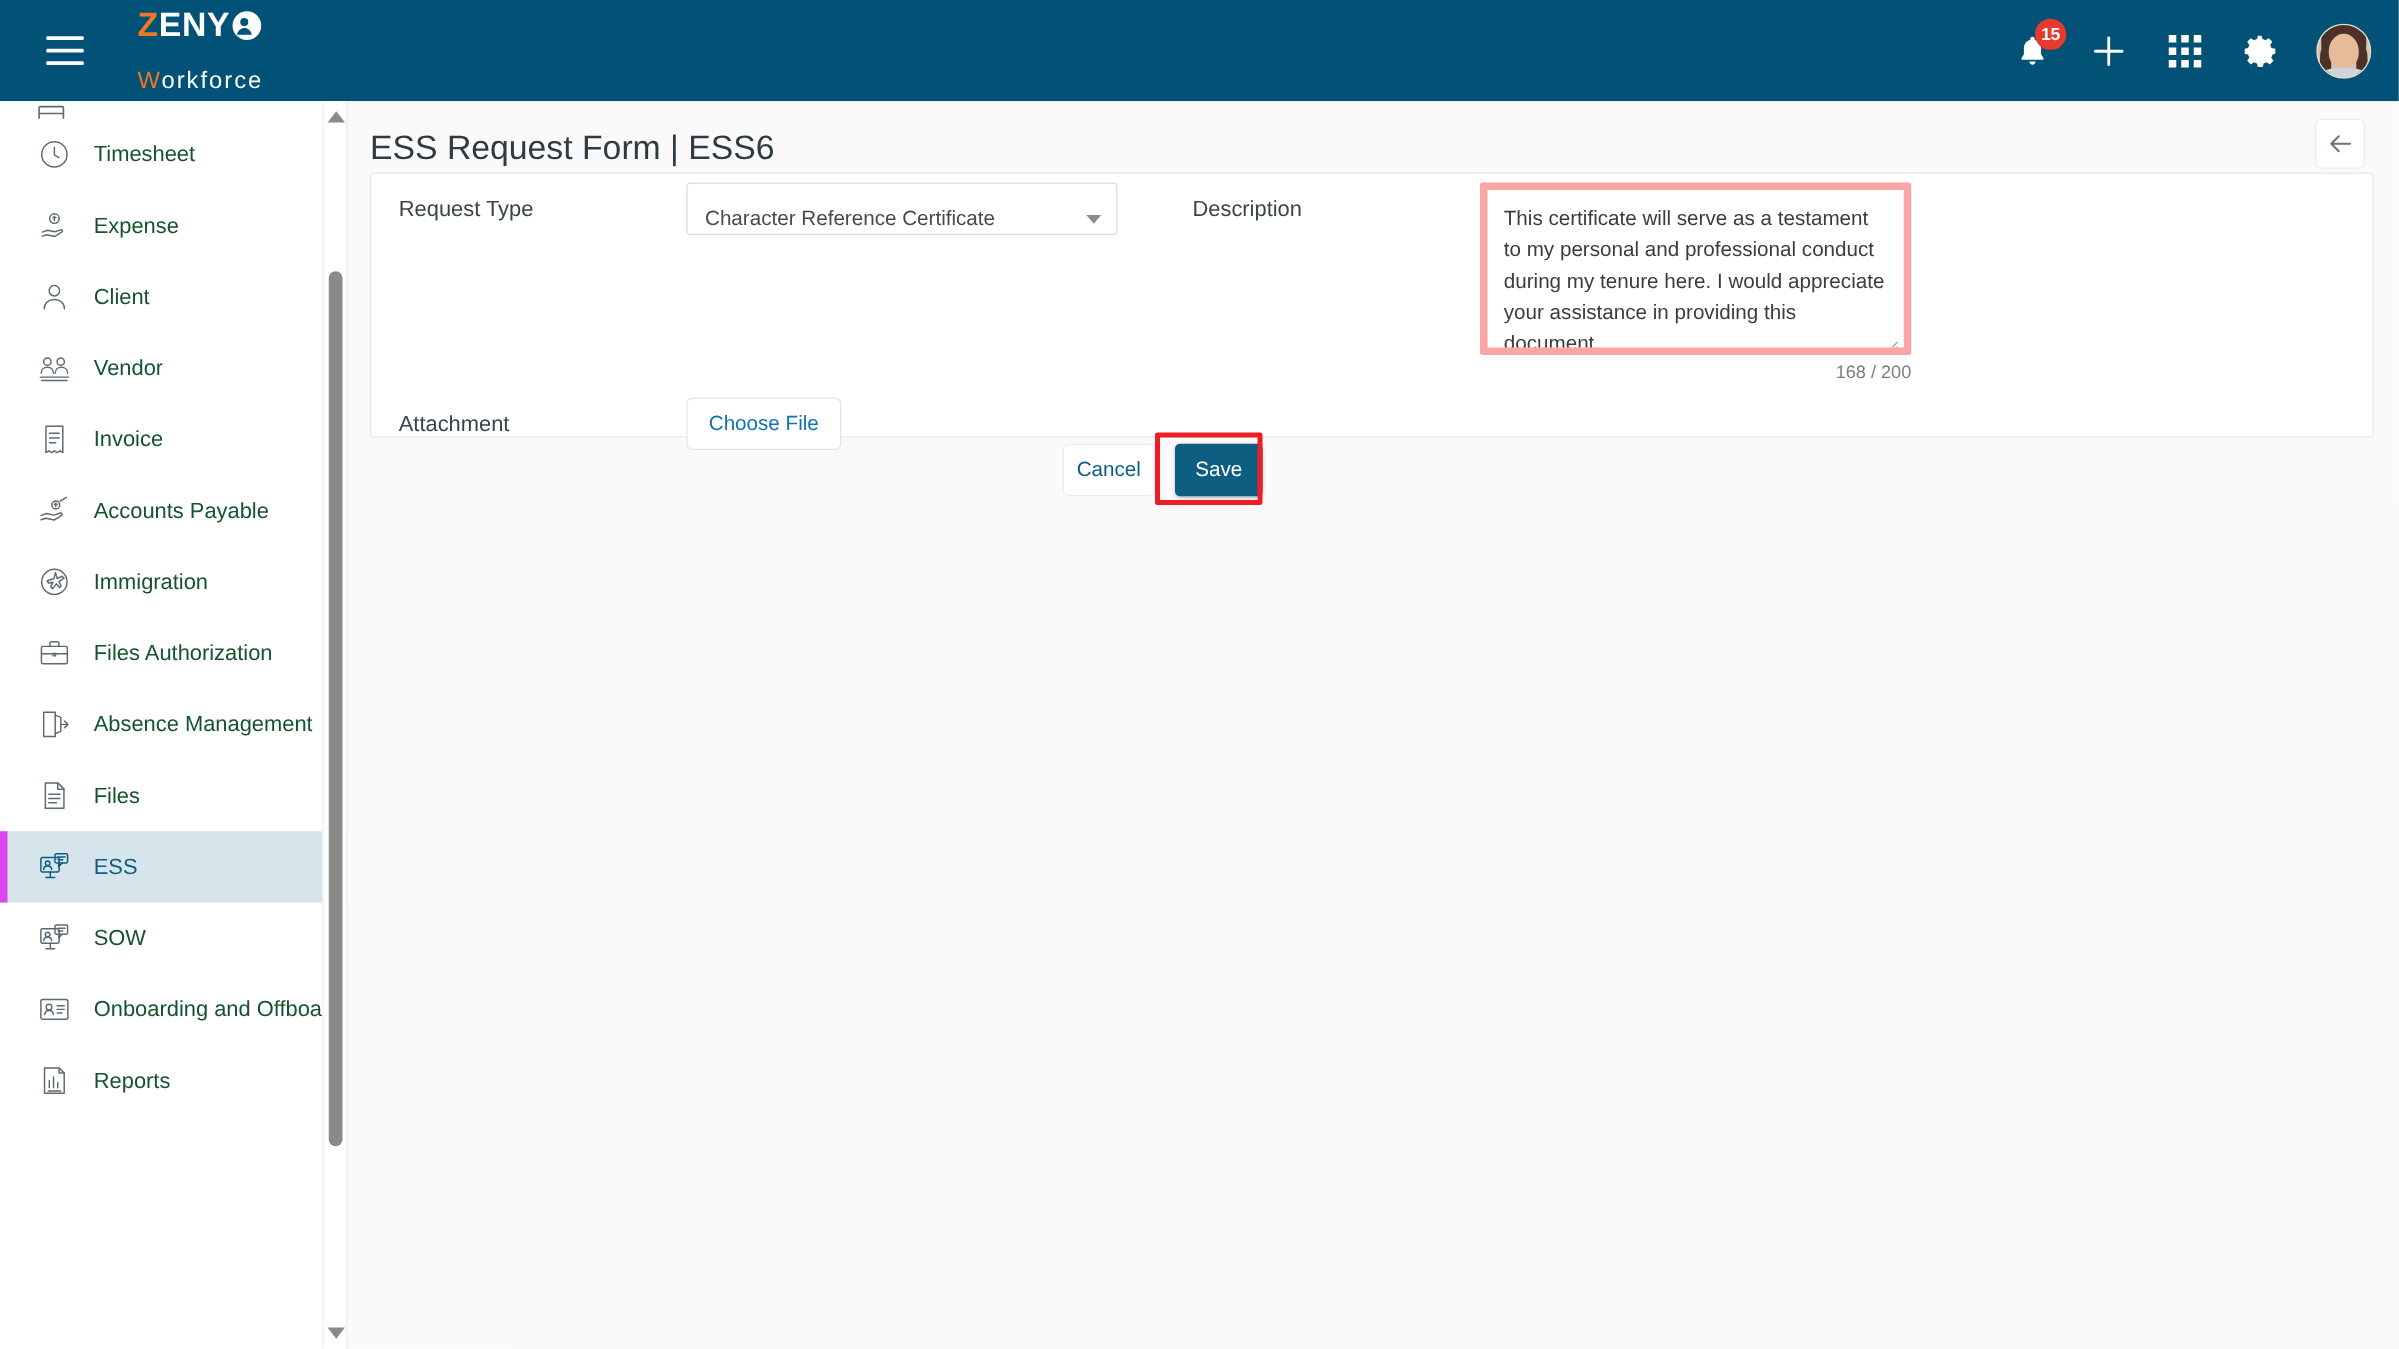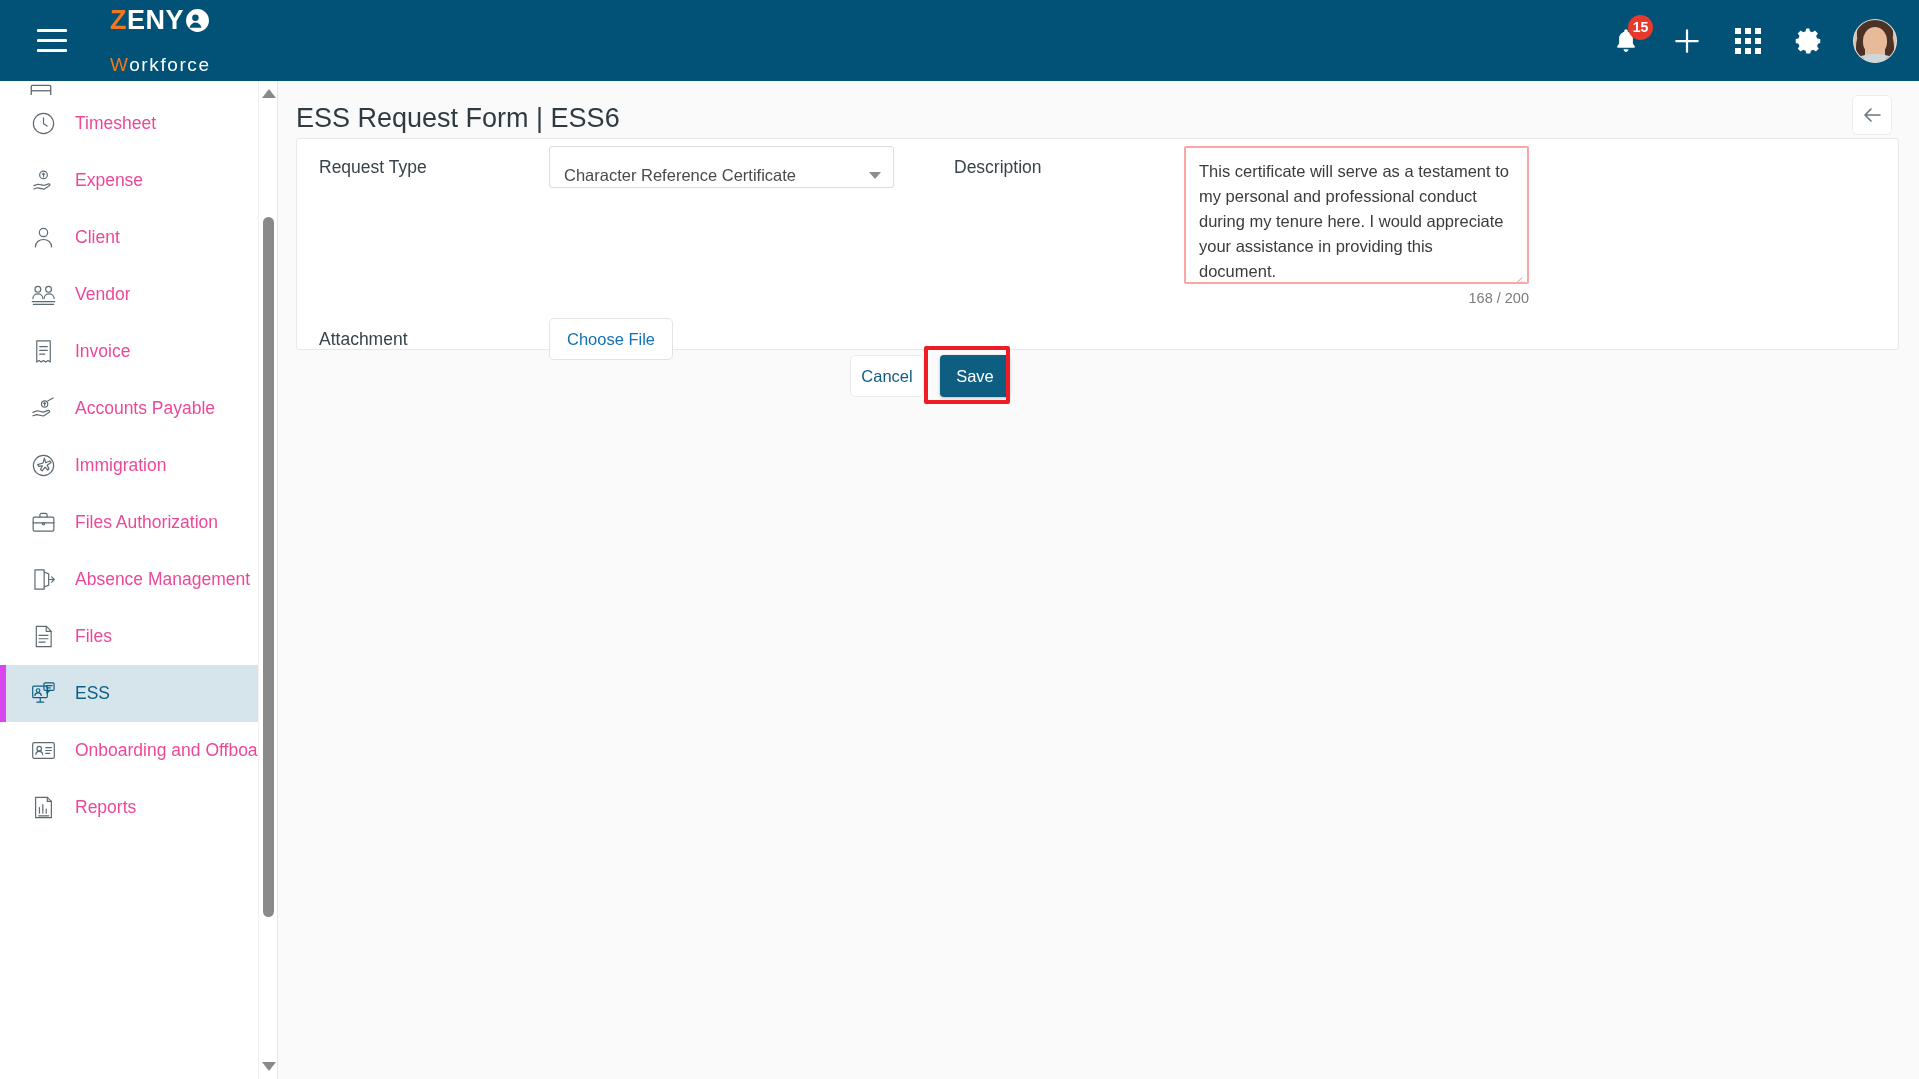--- a/index.html
+++ b/index.html
@@ -139,21 +139,21 @@
   }
   .nav-item .nav-icon {
     width: 30px; height: 30px;
     margin-right: 17px;
     flex: 0 0 30px;
     display: flex; align-items: center; justify-content: center;
     color: #5d6a72;
   }
   .nav-item .nav-label {
     font-size: 17.5px;
-    color: #ec4899;
+    color: #14532d;
     white-space: nowrap;
     overflow: hidden;
   }
   .nav-item.active {
     background: #d6e4ec;
     border-left: 6px solid #d946ef;
   }
   .nav-item.active .nav-label { color: #0e5e82; }
   .nav-item.active .nav-icon { color: #0e5e82; }
   #nav-partial {
@@ -240,21 +240,21 @@
   .select-caret {
     margin-left: auto;
     width: 0; height: 0;
     border-left: 6px solid transparent;
     border-right: 6px solid transparent;
     border-top: 7px solid #8d8d8d;
   }
   .textarea-box {
     width: 345px; height: 138px;
     background: #ffffff;
-    border: 2px solid #fca5a5;
+    border: 6px solid #fca5a5;
     border-radius: 2px;
     padding: 11px 13px;
     font-size: 16.5px;
     color: #3c3c3c;
     line-height: 25px;
     position: relative;
     overflow: hidden;
     cursor: text;
   }
   .resize-grip {
@@ -497,20 +497,34 @@
             <rect x="12.4" y="2.6" width="9" height="6.6" rx="1"></rect>
             <path d="M15.2 9.2l-.2 2.6 2.6-2.6"></path>
             <path d="M14.6 5h5M14.6 7h3.4"></path>
           </svg>
         </span>
         <span class="nav-label">ESS</span>
       </div>
       <div class="nav-item">
         <span class="nav-icon">
           <svg width="27" height="27" viewBox="0 0 24 24" fill="none" stroke="currentColor" stroke-width="1.05" stroke-linecap="round" stroke-linejoin="round">
+            <rect x="2.4" y="5.4" width="13" height="10.2" rx="1"></rect>
+            <path d="M6 19.6h6.2M9.1 15.6v4"></path>
+            <circle cx="7.2" cy="9.4" r="1.6"></circle>
+            <path d="M4.4 13.8c0-1.6 1.3-2.4 2.8-2.4s2.8.8 2.8 2.4"></path>
+            <rect x="12.4" y="2.6" width="9" height="6.6" rx="1"></rect>
+            <path d="M15.2 9.2l-.2 2.6 2.6-2.6"></path>
+            <path d="M14.6 5h5M14.6 7h3.4"></path>
+          </svg>
+        </span>
+        <span class="nav-label">SOW</span>
+      </div>
+      <div class="nav-item">
+        <span class="nav-icon">
+          <svg width="27" height="27" viewBox="0 0 24 24" fill="none" stroke="currentColor" stroke-width="1.05" stroke-linecap="round" stroke-linejoin="round">
             <rect x="2.4" y="5" width="19.2" height="14" rx="1.4"></rect>
             <circle cx="8.2" cy="10.4" r="2"></circle>
             <path d="M5.2 15.6c0-1.8 1.4-2.8 3-2.8s3 1 3 2.8"></path>
             <path d="M14 9.4h5M14 12h5M14 14.6h3.4"></path>
           </svg>
         </span>
         <span class="nav-label">Onboarding and Offboa...</span>
       </div>
       <div class="nav-item">
         <span class="nav-icon">

